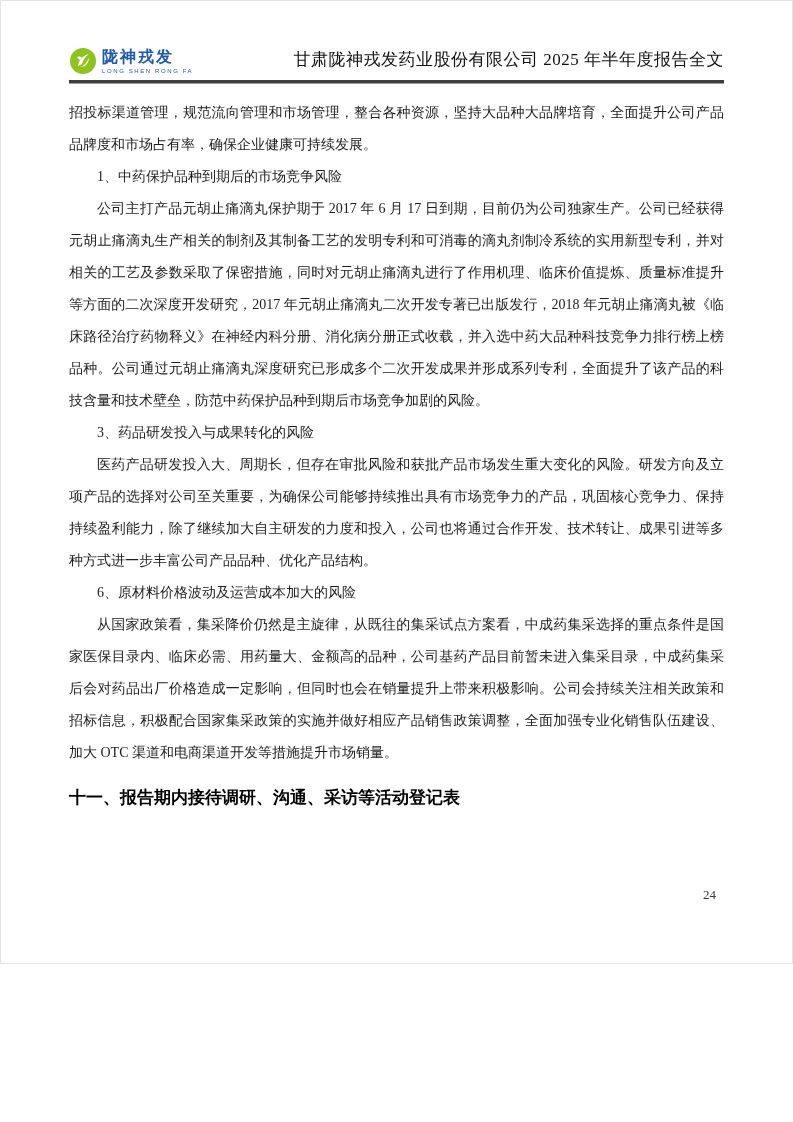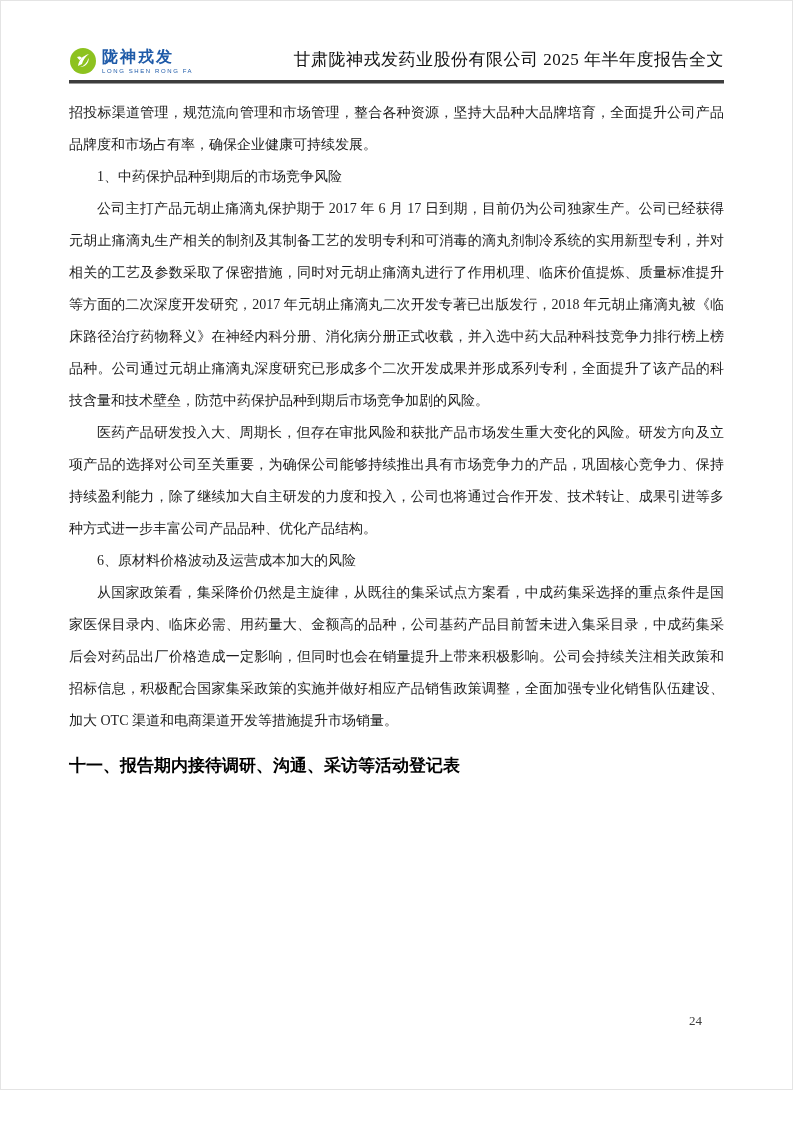--- a/index.html
+++ b/index.html
@@ -3,21 +3,21 @@
 <meta charset="utf-8">
 <style>
   html, body {
     margin: 0;
     padding: 0;
     background: #ffffff;
   }
   .page {
     position: relative;
     width: 793px;
-    height: 1090px;
+    height: 964px;
     margin: 0 auto;
     background: #ffffff;
     box-sizing: border-box;
     border: 1px solid #e4e4e4;
     font-family: "Liberation Serif", "DejaVu Serif", serif;
     color: #1c1c1c;
     overflow: hidden;
   }
   
   .page-header {
@@ -93,21 +93,21 @@
     font-weight: bold;
     font-size: 17px;
     color: #000000;
     margin: 14px 0 0 0 !important;
     line-height: 30px;
     text-indent: 0;
   }
   
   .page-number {
     position: absolute;
-    right: 90px;
+    right: 76px;
     bottom: 60px;
     font-size: 13px;
     color: #3c3c3c;
   }
 </style>
 </head>
 <body>
 
 <div class="page">
 
@@ -129,20 +129,21 @@
       </div>
       <div class="doc-title">甘肃陇神戎发药业股份有限公司 2025 年半年度报告全文</div>
     </div>
     <div class="header-divider"></div>
   </div>
 
   <div class="doc-body">
     <p class="para-cont">招投标渠道管理，规范流向管理和市场管理，整合各种资源，坚持大品种大品牌培育，全面提升公司产品品牌度和市场占有率，确保企业健康可持续发展。</p>
     <p class="sub-heading">1、中药保护品种到期后的市场竞争风险</p>
     <p class="para">公司主打产品元胡止痛滴丸保护期于 2017 年 6 月 17 日到期，目前仍为公司独家生产。公司已经获得元胡止痛滴丸生产相关的制剂及其制备工艺的发明专利和可消毒的滴丸剂制冷系统的实用新型专利，并对相关的工艺及参数采取了保密措施，同时对元胡止痛滴丸进行了作用机理、临床价值提炼、质量标准提升等方面的二次深度开发研究，2017 年元胡止痛滴丸二次开发专著已出版发行，2018 年元胡止痛滴丸被《临床路径治疗药物释义》在神经内科分册、消化病分册正式收载，并入选中药大品种科技竞争力排行榜上榜品种。公司通过元胡止痛滴丸深度研究已形成多个二次开发成果并形成系列专利，全面提升了该产品的科技含量和技术壁垒，防范中药保护品种到期后市场竞争加剧的风险。</p>
+    <p class="sub-heading">3、药品研发投入与成果转化的风险</p>
     <p class="para">医药产品研发投入大、周期长，但存在审批风险和获批产品市场发生重大变化的风险。研发方向及立项产品的选择对公司至关重要，为确保公司能够持续推出具有市场竞争力的产品，巩固核心竞争力、保持持续盈利能力，除了继续加大自主研发的力度和投入，公司也将通过合作开发、技术转让、成果引进等多种方式进一步丰富公司产品品种、优化产品结构。</p>
     <p class="sub-heading">6、原材料价格波动及运营成本加大的风险</p>
     <p class="para">从国家政策看，集采降价仍然是主旋律，从既往的集采试点方案看，中成药集采选择的重点条件是国家医保目录内、临床必需、用药量大、金额高的品种，公司基药产品目前暂未进入集采目录，中成药集采后会对药品出厂价格造成一定影响，但同时也会在销量提升上带来积极影响。公司会持续关注相关政策和招标信息，积极配合国家集采政策的实施并做好相应产品销售政策调整，全面加强专业化销售队伍建设、加大 OTC 渠道和电商渠道开发等措施提升市场销量。</p>
 
     <p class="section-heading">十一、报告期内接待调研、沟通、采访等活动登记表</p>
 
   </div>
 
   <div class="page-number">24</div>
 

